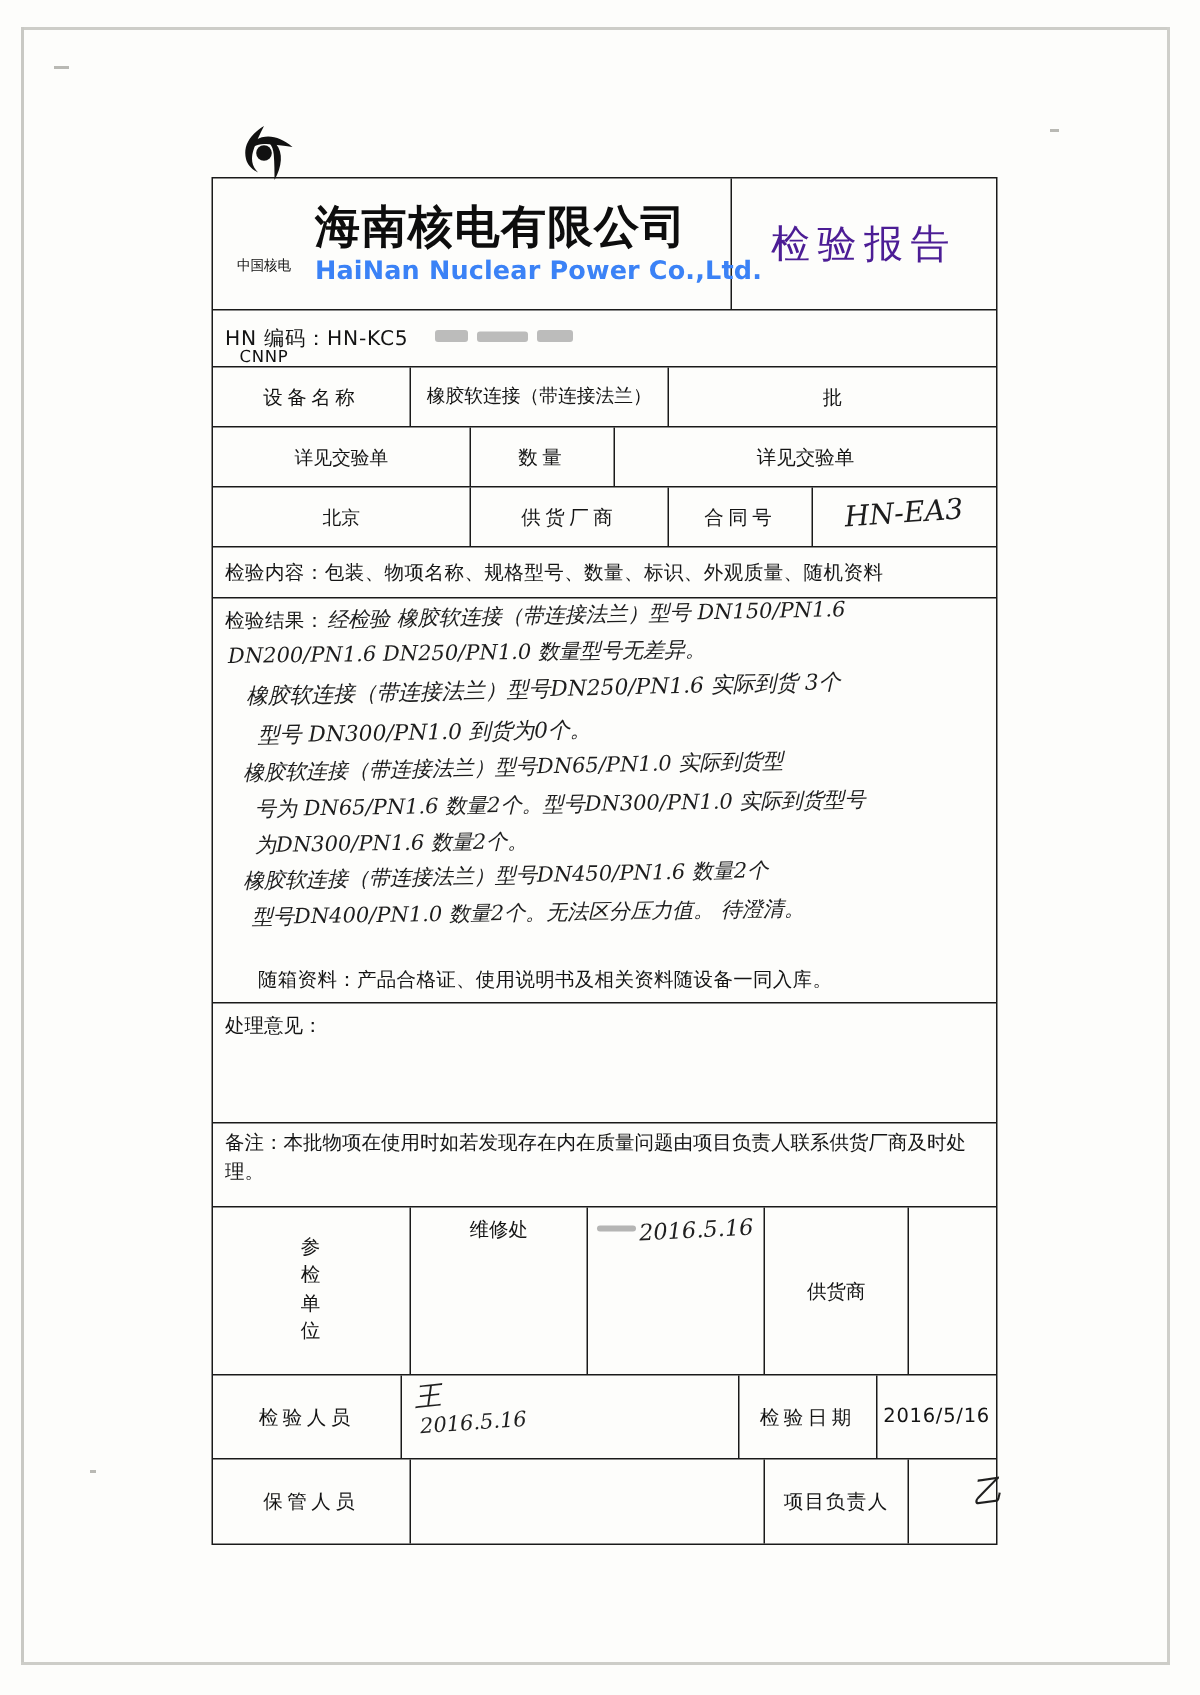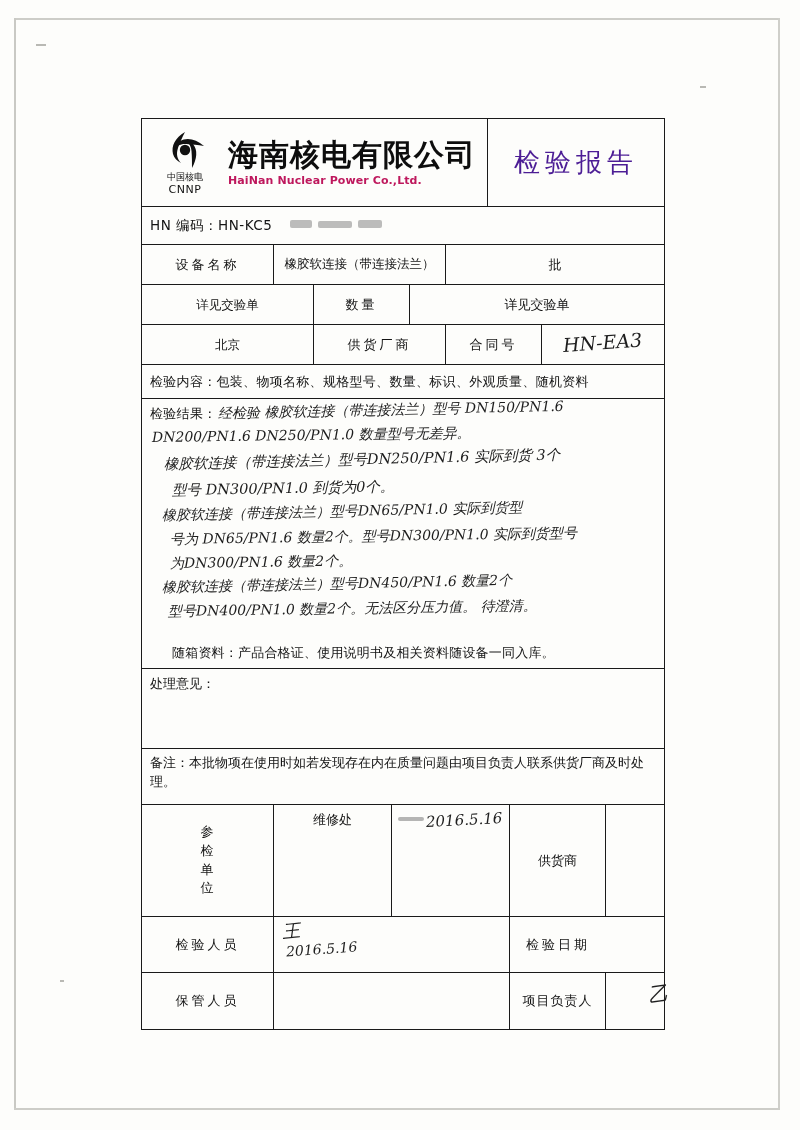--- a/index.html
+++ b/index.html
@@ -93,20 +93,21 @@
     justify-content: flex-start;
     padding-left: 12px;
     gap: 10px;
   }
   #cnnp-mark {
     width: 62px;
     display: flex;
     flex-direction: column;
     align-items: center;
     justify-content: space-between;
+    gap: 48px;
   }
   #cnnp-symbol { display:block; }
   #cnnp-cn {
     font-size: 9.5px;
     color: #111;
     letter-spacing: 0px;
     margin-top: 1px;
     white-space: nowrap;
     transform: scaleX(0.95);
   }
@@ -125,23 +126,23 @@
   }
   #company-cn {
     font-size: 30px;
     font-weight: bold;
     letter-spacing: 1px;
     color: #0d0d0d;
     line-height: 1.1;
     white-space: nowrap;
   }
   #company-en {
-    font-size: 11px;
+    font-size: 17px;
     font-weight: bold;
-    color: #be185d;
+    color: #3b82f6;
     letter-spacing: 0.1px;
     white-space: nowrap;
     margin-top: 3px;
   }
   #title-cell {
     flex: 1;
     font-size: 26px;
     letter-spacing: 5px;
     color: #4c1d95;
   }
@@ -400,20 +401,21 @@
       <div class="cell" id="sign-blank2"></div>
     </div>
 
     <div class="row" id="inspector-row">
       <div class="cell" id="insp-lbl">检验人员</div>
       <div class="cell" id="insp-val">
         <span class="date-hand" style="left:8px; top:2px; font-size:18px; transform:rotate(-6deg);">王</span>
         <span class="date-hand" style="left:12px; top:24px; font-size:14px; transform:rotate(-4deg);">2016.5.16</span>
       </div>
       <div class="cell" id="date-lbl">检验日期</div>
+      <div class="cell" id="date-val">2016/5/16</div>
     </div>
 
     <div class="row" id="keeper-row">
       <div class="cell" id="keep-lbl">保管人员</div>
       <div class="cell" id="keep-val"></div>
       <div class="cell" id="pm-lbl">项目负责人</div>
       <div class="cell" id="pm-val">
         <span class="date-hand" style="left:42px; top:8px; font-size:20px; transform:rotate(-8deg);">乙</span>
       </div>
     </div>

